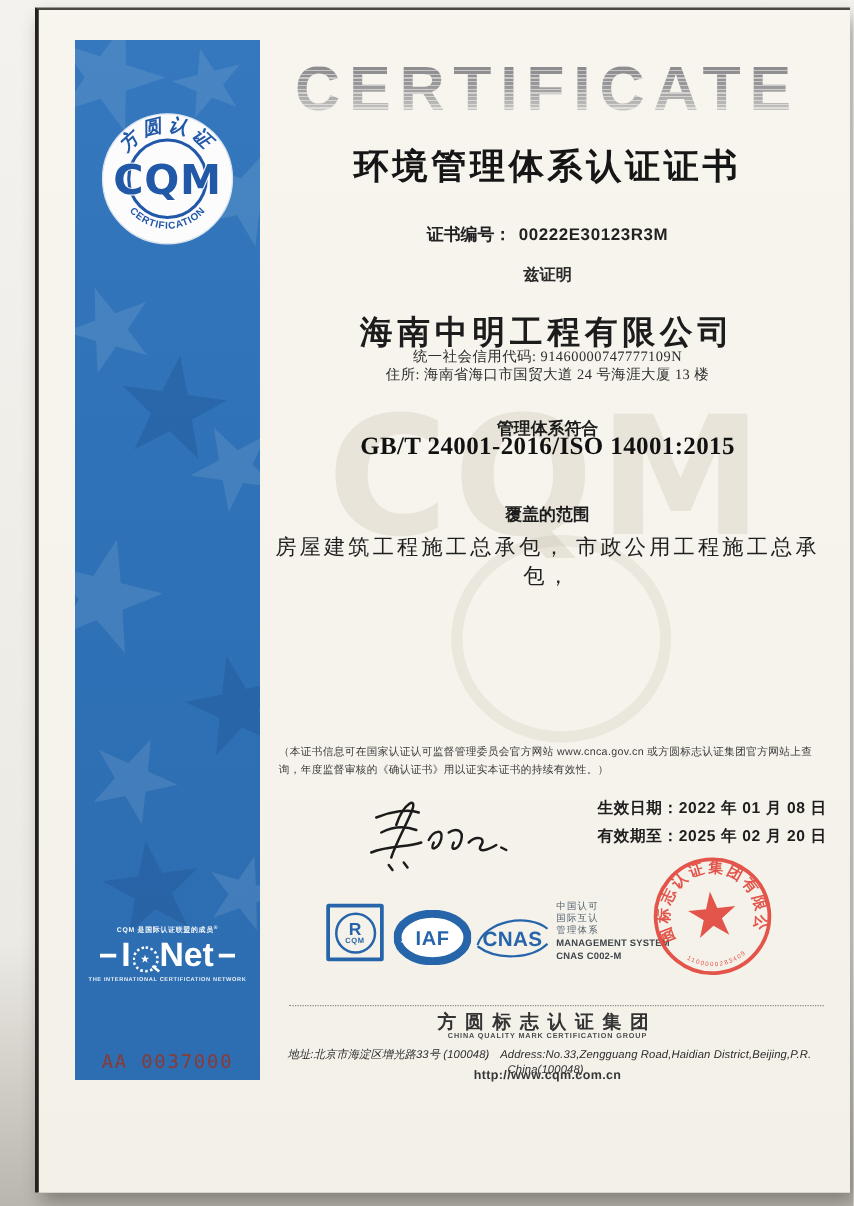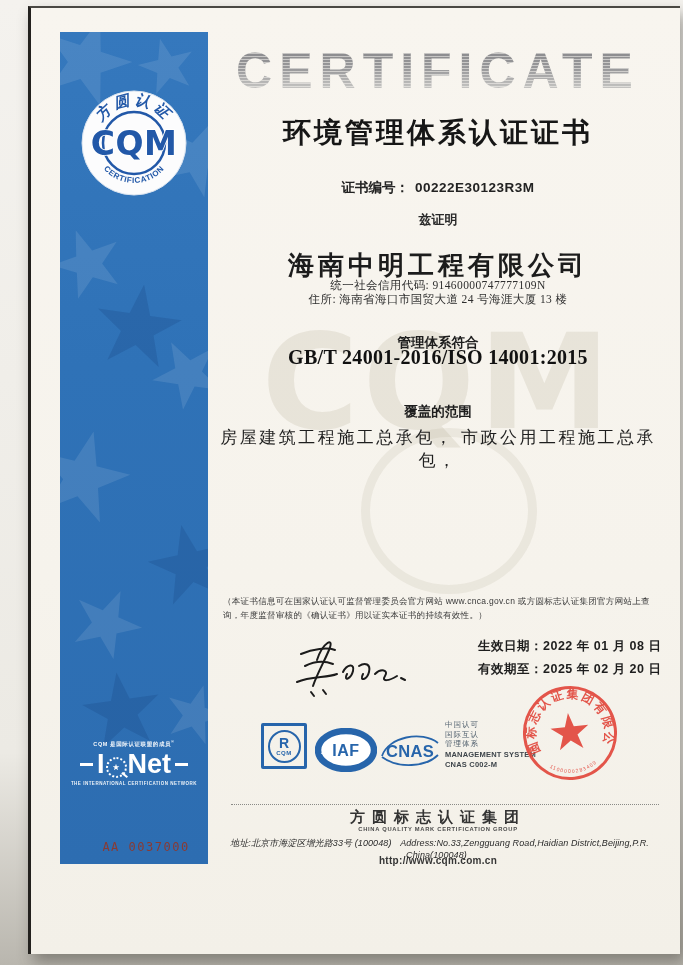--- a/index.html
+++ b/index.html
@@ -34,22 +34,22 @@
   .iq-note sup{font-size:4px;}
   .iq-row{display:flex;align-items:center;justify-content:center;gap:4px;margin-top:3px;}
   .iq-dash{display:inline-block;width:13px;height:3px;background:#fff;}
   .iq-word{font-size:27px;font-weight:800;letter-spacing:0;line-height:1;display:flex;align-items:center;}
   .q-ring{display:inline-block;width:17px;height:17px;border:2.4px dotted #fff;border-radius:50%;
           margin:0 1px;position:relative;top:3px;}
   .q-ring .q-star{position:absolute;left:5px;top:5px;width:7px;height:7px;background:#fff;
           clip-path:polygon(50% 0%,61.8% 34.5%,98% 34.5%,68.7% 56.1%,79.4% 90.5%,50% 69.5%,20.6% 90.5%,31.3% 56.1%,2% 34.5%,38.2% 34.5%);}
   .q-ring::after{content:"";position:absolute;right:-3px;bottom:-1px;width:7px;height:2.4px;background:#fff;transform:rotate(38deg);}
   .iq-tag{font-size:4.5px;letter-spacing:.5px;margin-top:3px;font-weight:700;opacity:.9;}
-  .band-serial{position:absolute;left:12px;top:808px;width:148px;text-align:center;
-        font-family:"DejaVu Sans Mono",monospace;font-size:12px;letter-spacing:1.5px;color:#8a3a33;}
+  .band-serial{position:absolute;left:0;top:808px;width:148px;text-align:center;
+        font-family:"DejaVu Sans Mono",monospace;font-size:15px;letter-spacing:1.5px;color:#8a3a33;}
 
   
   .emboss-cqm{position:absolute;left:177px;top:308px;width:460px;text-align:center;
         font-weight:800;font-size:132px;letter-spacing:4px;color:rgba(176,165,140,.20);
         font-family:"DejaVu Sans",sans-serif;line-height:1;pointer-events:none;}
   .emboss-circle{position:absolute;left:330px;top:420px;width:158px;height:148px;border-radius:50%;
         border:9px solid rgba(176,165,140,.16);pointer-events:none;}
 
   
   .cc{position:absolute;left:177px;width:460px;text-align:center;color:#1e1e1e;}

